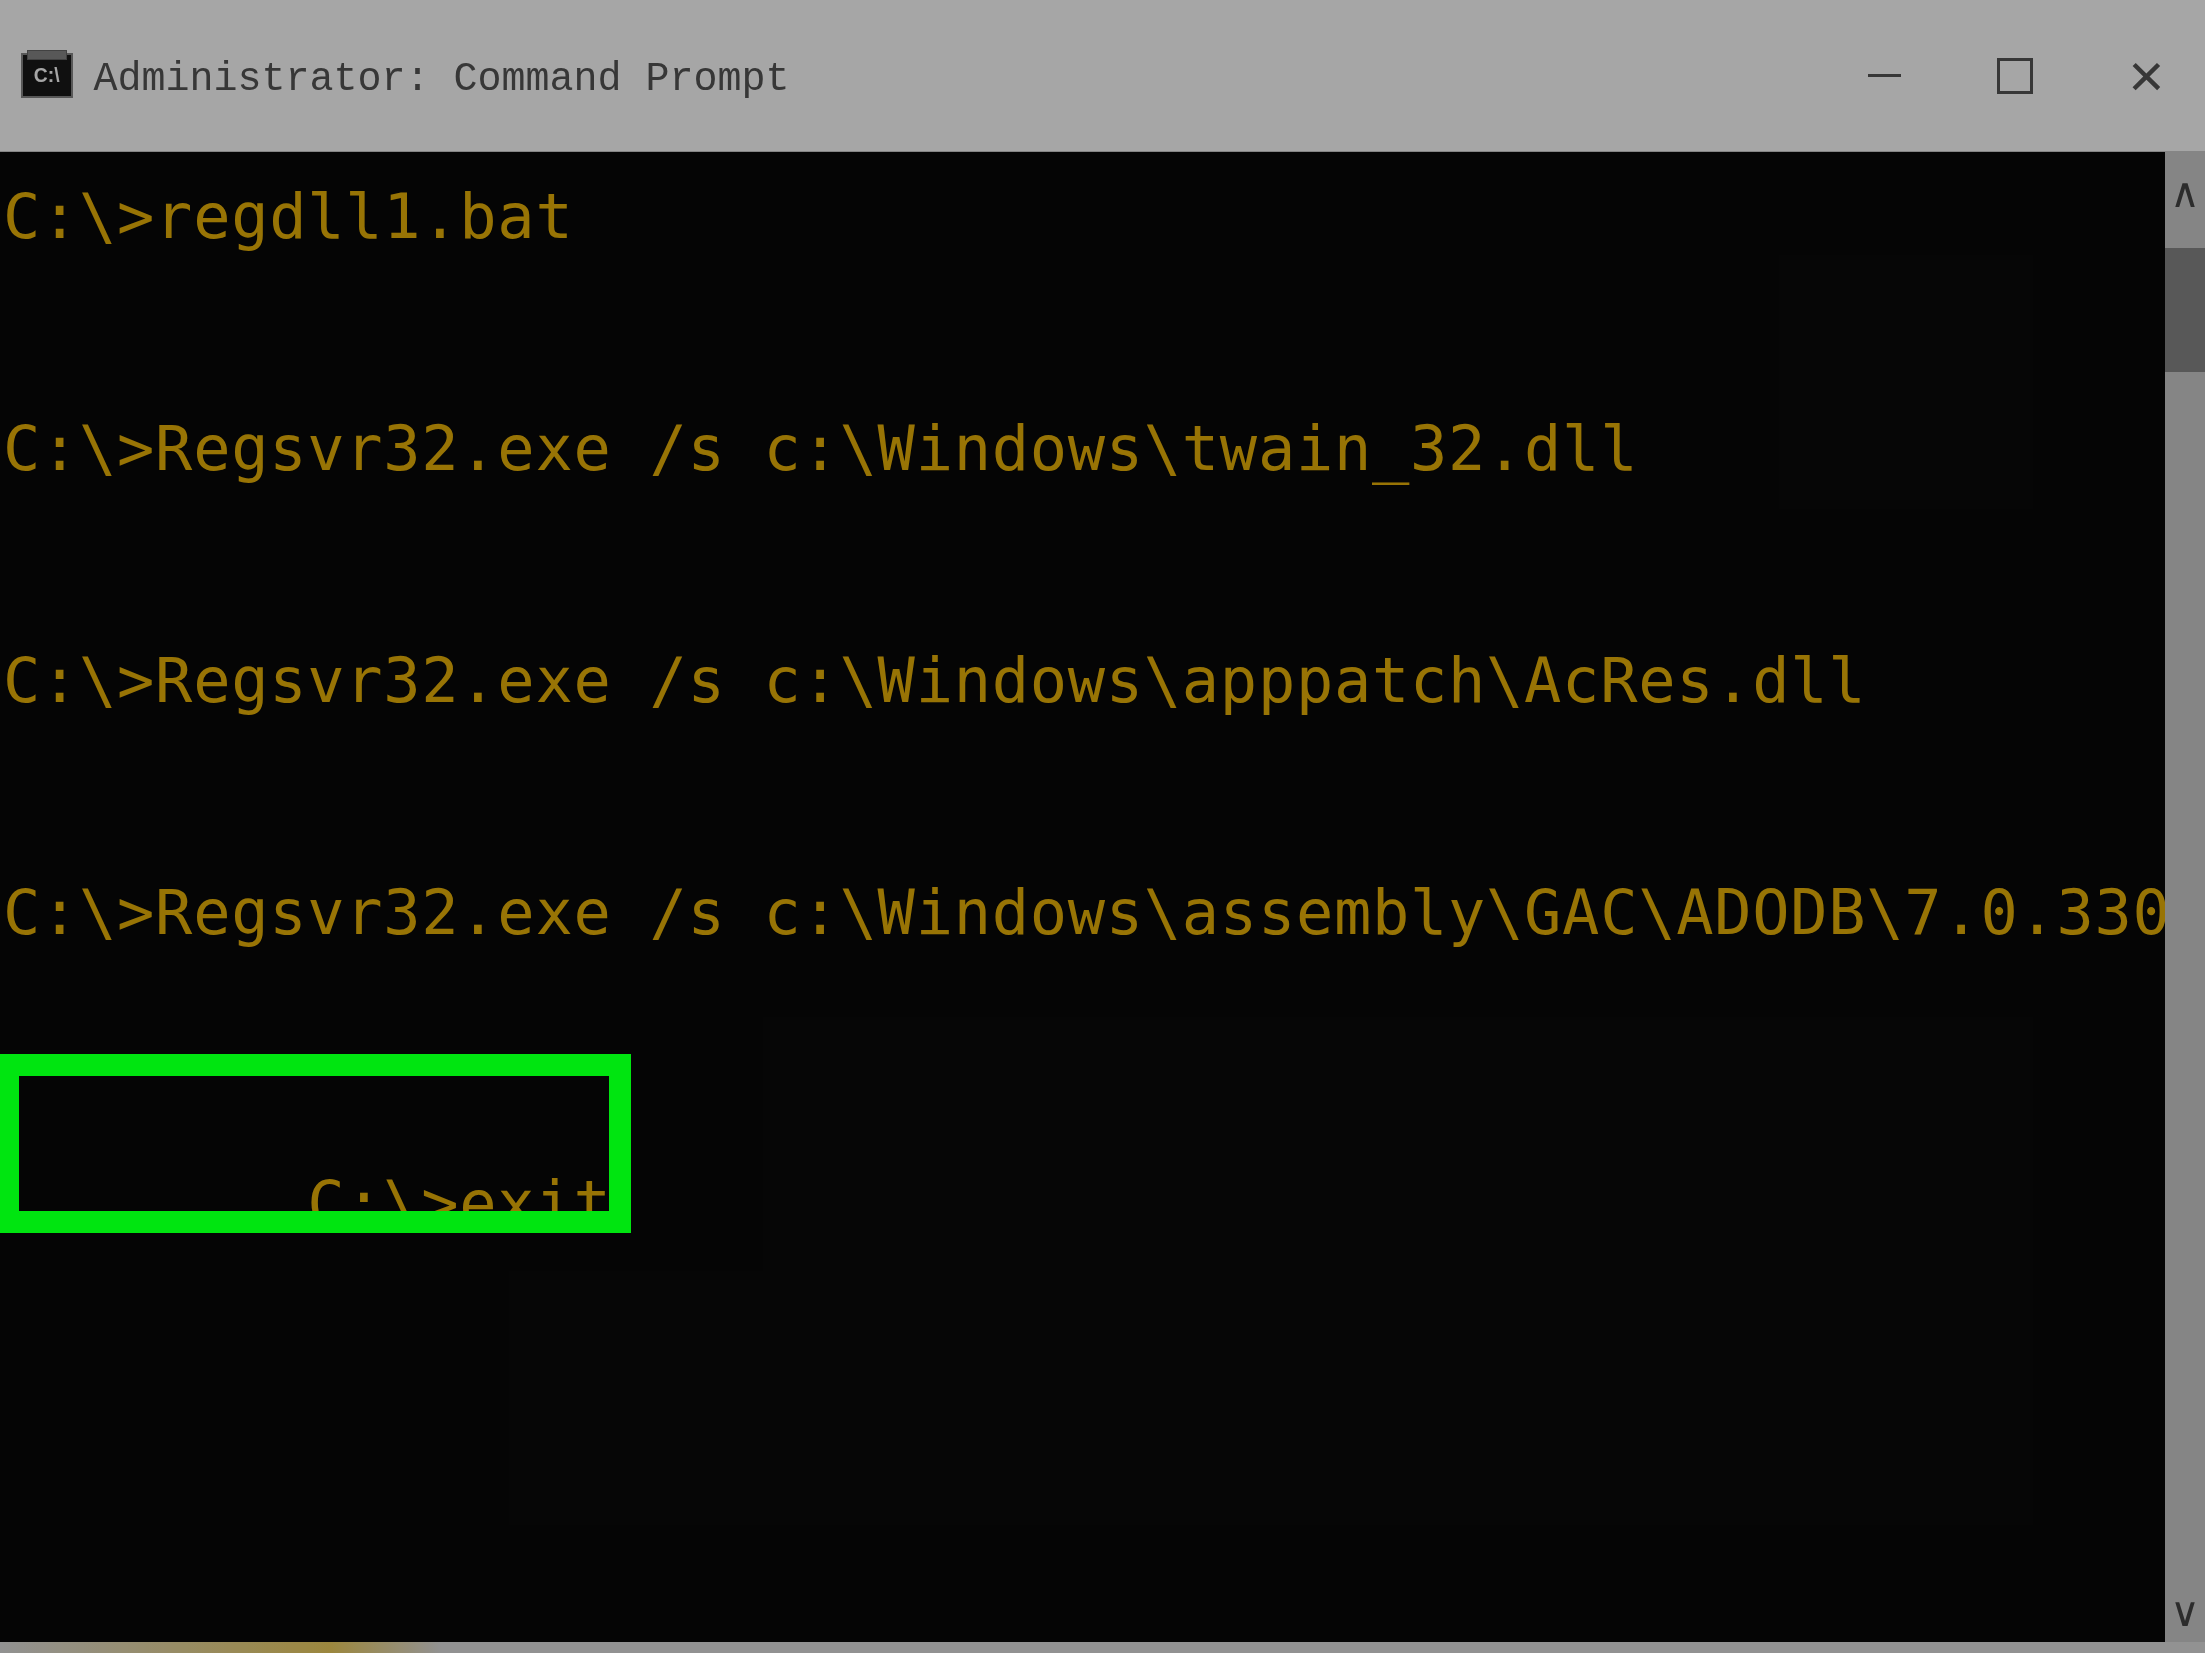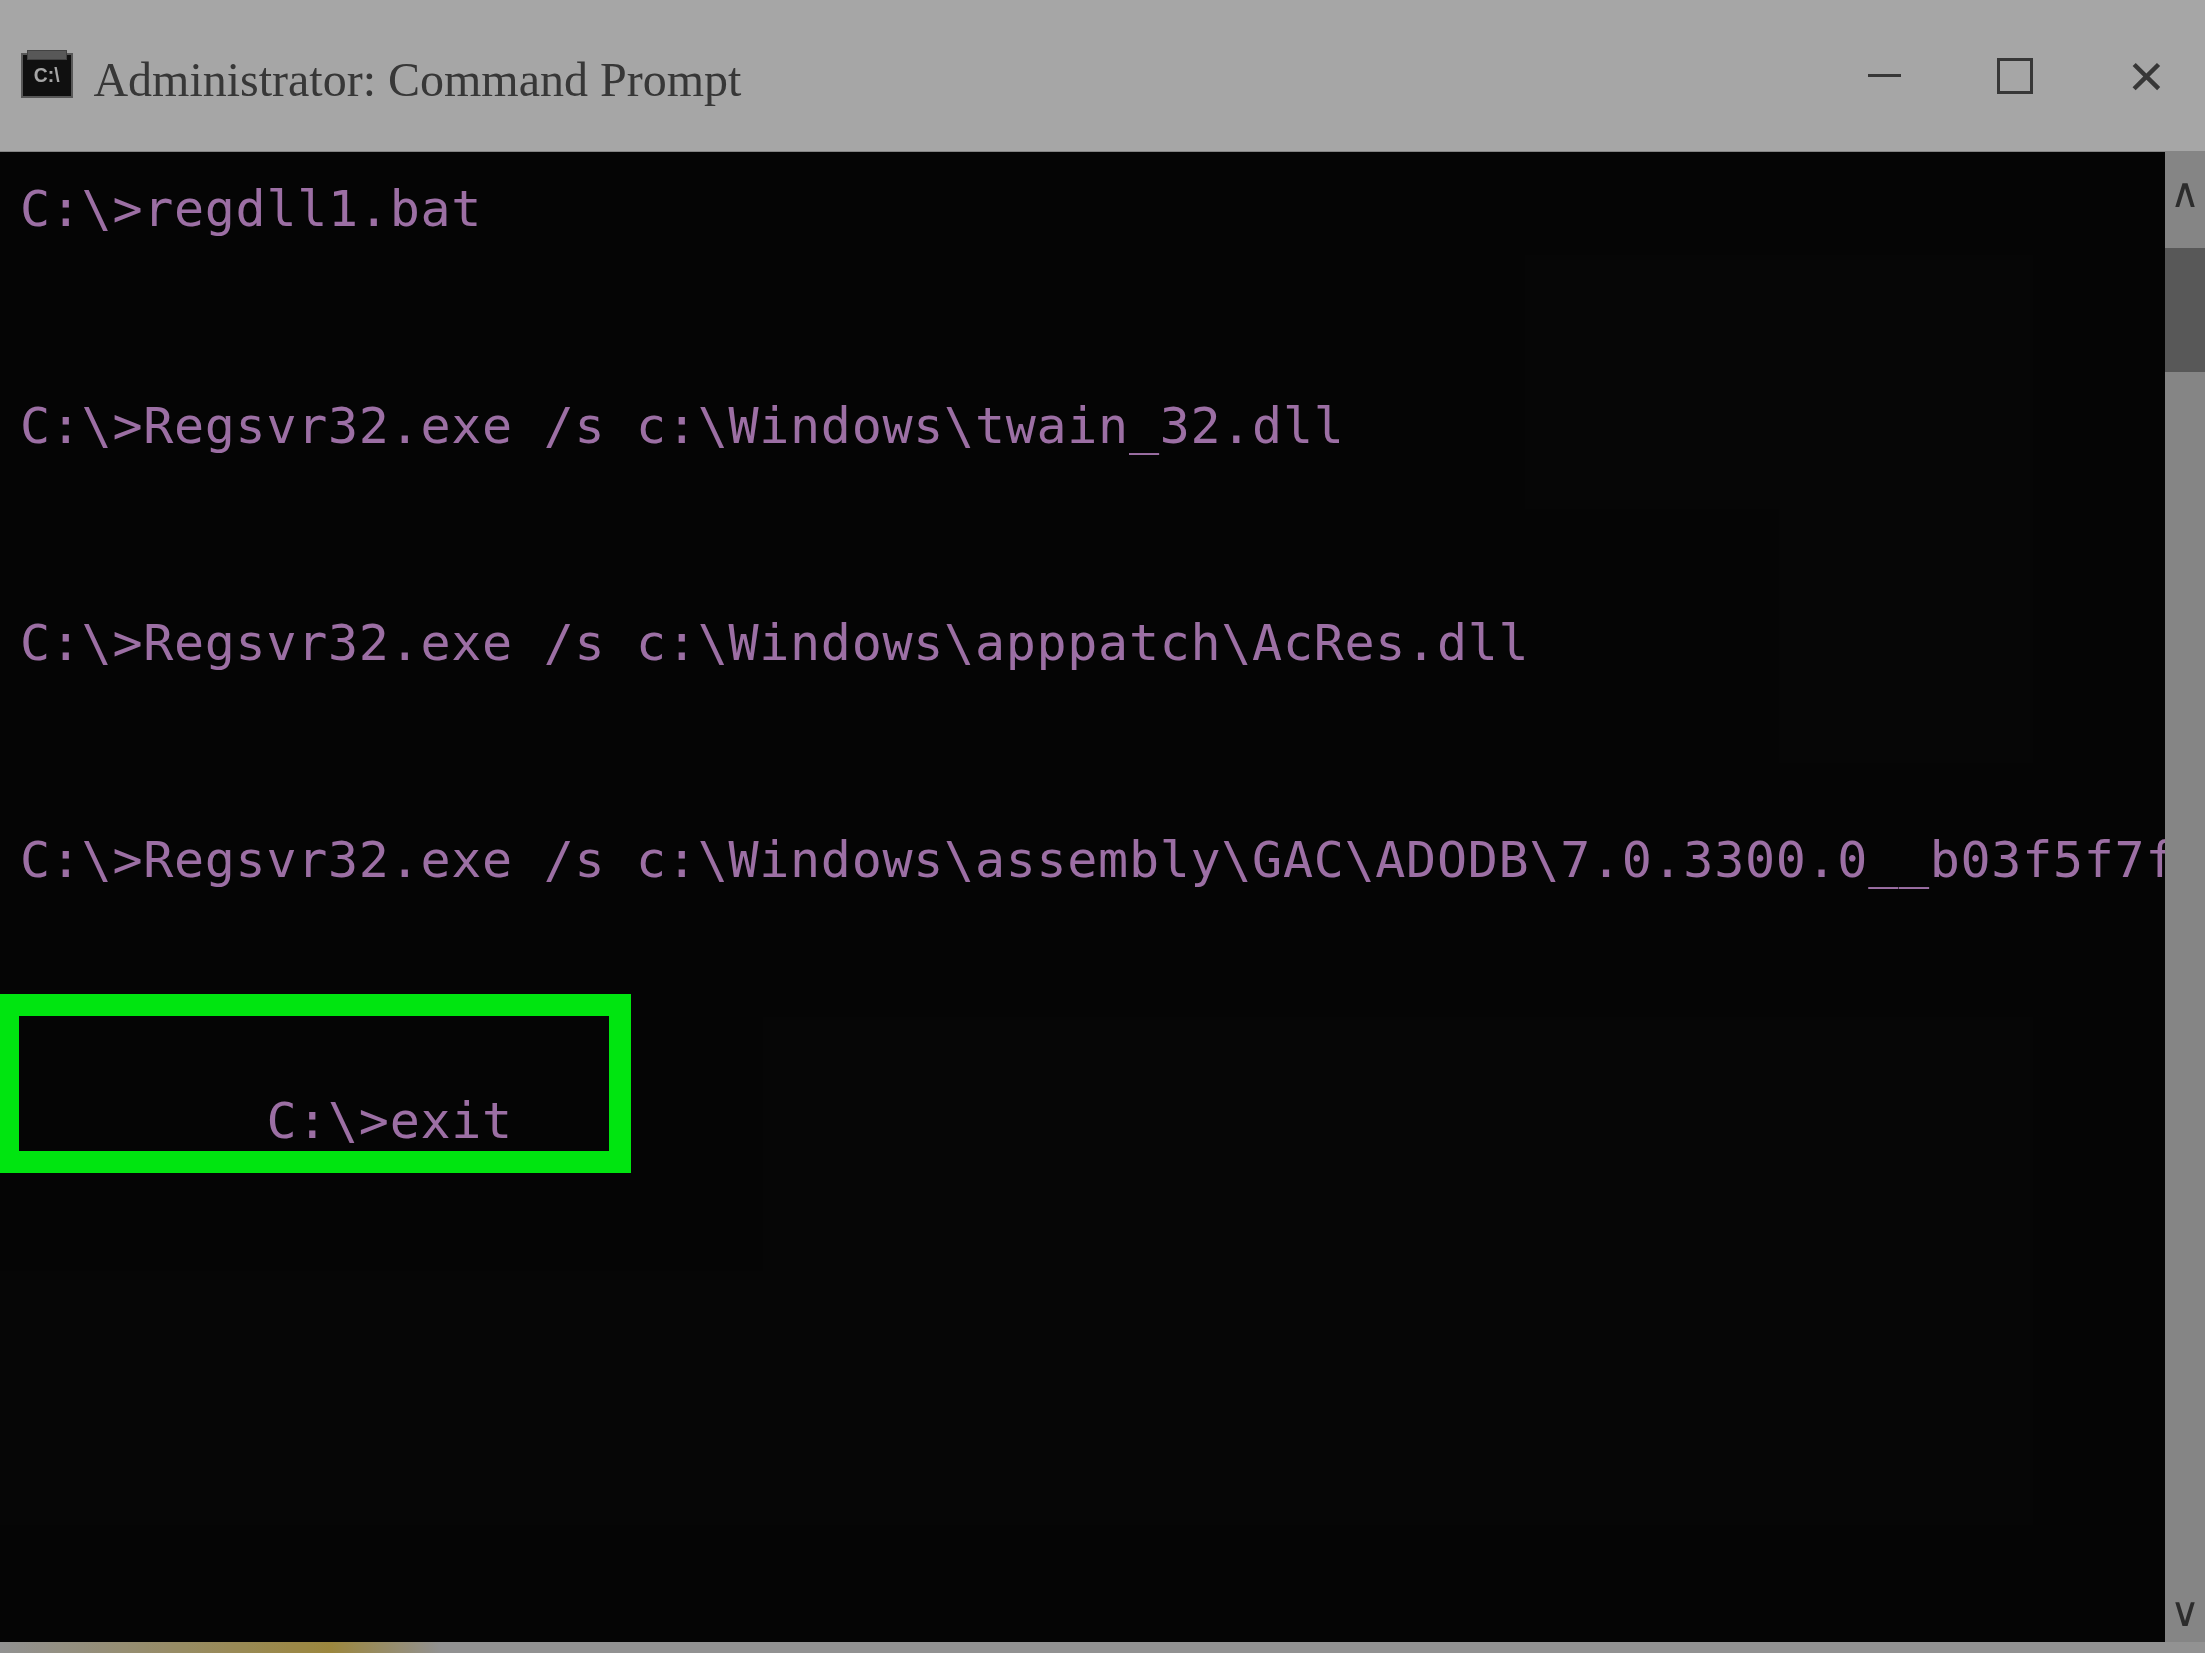--- a/index.html
+++ b/index.html
@@ -68,22 +68,22 @@
       position: absolute;
       top: -5.5px;
       left: 4.1px;
       right: 4.1px;
       height: 8.3px;
       background: #888;
       border: 1.4px solid #666;
     }
     
     .title-text {
-      font-family: Liberation Serif, serif;
-      font-size: 48px;
+      font-family: Liberation Mono, monospace;
+      font-size: 40px;
       color: #555;
       font-weight: 400;
       margin-top: 8px;
     }
     
     .window-controls {
       position: absolute;
       right: 27.6px;
       top: 0;
       height: 100%;
@@ -133,25 +133,25 @@
     
     .terminal {
       flex: 1;
       background: #090909;
       padding: 27.6px 0 0 0;
       overflow: hidden;
     }
     
     .terminal-line {
       font-family: "Consolas", "Lucida Console", monospace;
-      font-size: 50px;
-      color: #f0abfc;
+      font-size: 62px;
+      color: #eab308;
       white-space: pre;
       margin-bottom: 159px;
-      padding-left: 20px;
+      padding-left: 3px;
       letter-spacing: 0.7px;
     }
     
     .terminal-line.highlighted-container {
       position: relative;
       display: inline-block;
       margin-top: -13.8px;
       text-align: center;
     }
     

